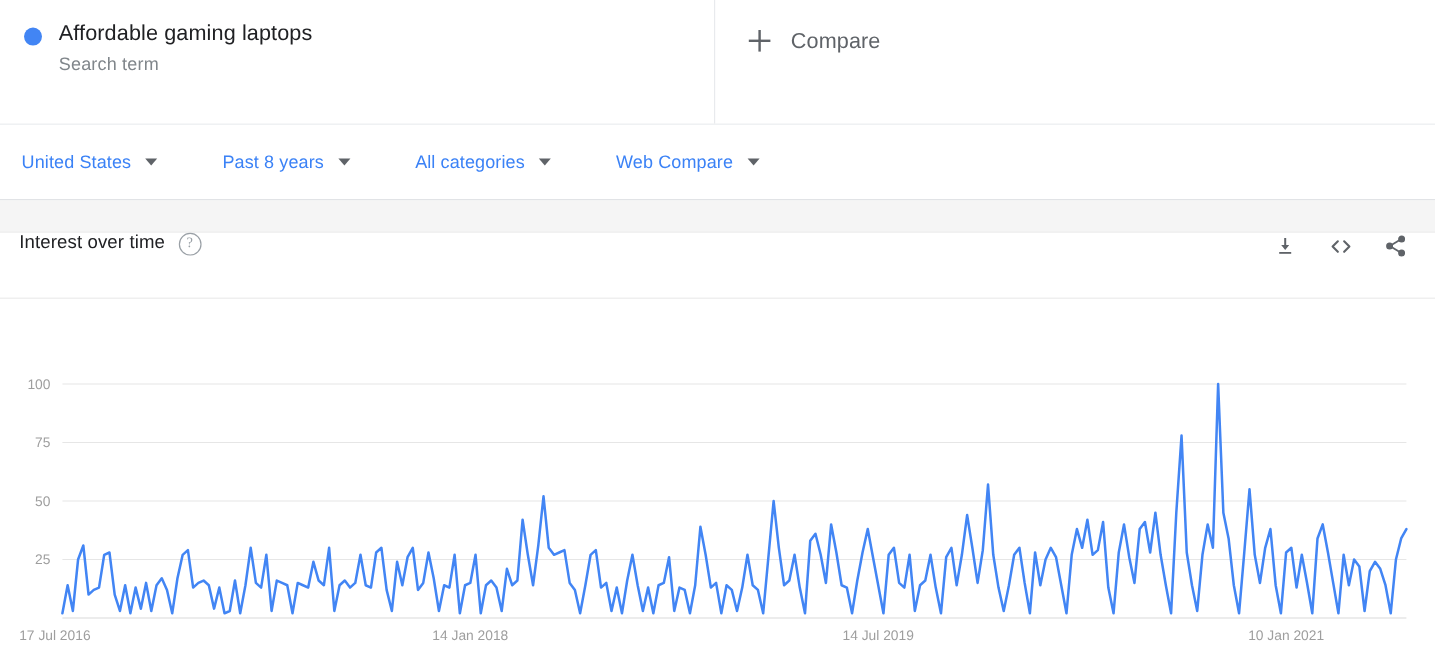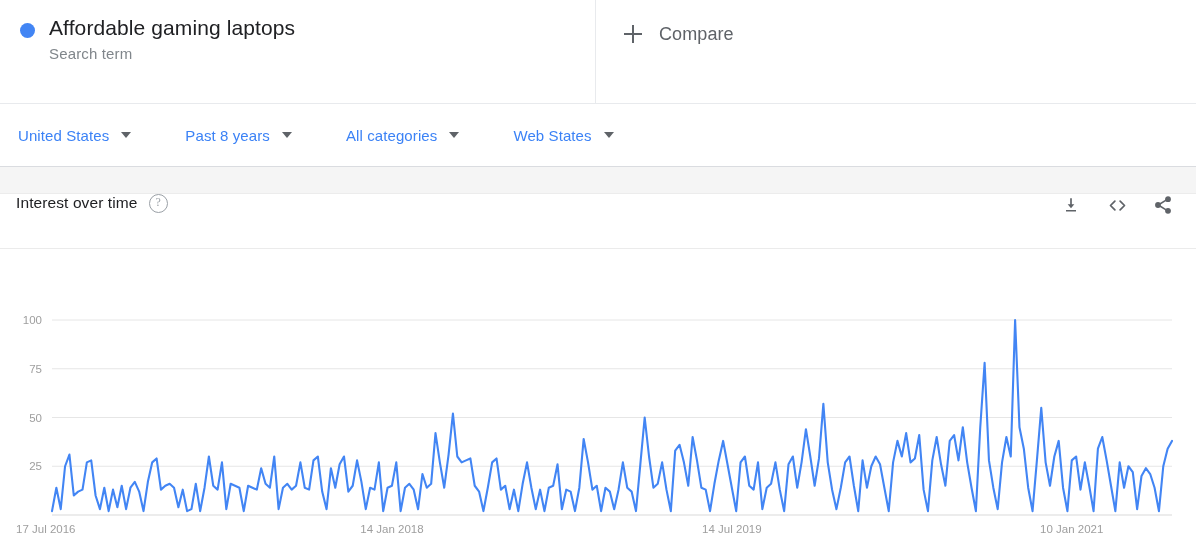--- a/index.html
+++ b/index.html
@@ -39,21 +39,21 @@
     border-radius: 50%;
     background: #4285f4;
     margin: 9px 14px 0 4px;
     flex: none;
   }
   .term-texts {
     display: flex;
     flex-direction: column;
   }
   .term-title {
-    font-size: 21px;
+    font-size: 18px;
     line-height: 27px;
     color: #202124;
     font-weight: 400;
     letter-spacing: .1px;
   }
   .term-sub {
     font-size: 15px;
     line-height: 20px;
     color: #80868b;
     margin-top: 3px;
@@ -232,21 +232,21 @@
   </div>
   <div class="filter">
     <span class="filter-label">Past 8 years</span>
     <span class="caret"></span>
   </div>
   <div class="filter">
     <span class="filter-label">All categories</span>
     <span class="caret"></span>
   </div>
   <div class="filter">
-    <span class="filter-label">Web States</span>
+    <span class="filter-label">Web Compare</span>
     <span class="caret"></span>
   </div>
 </div>
 
 <div class="grey-gap"></div>
 
 <div class="card">
   <div class="card-head">
     <span class="card-title">Interest over time</span>
     <span class="help-icon">?</span>

